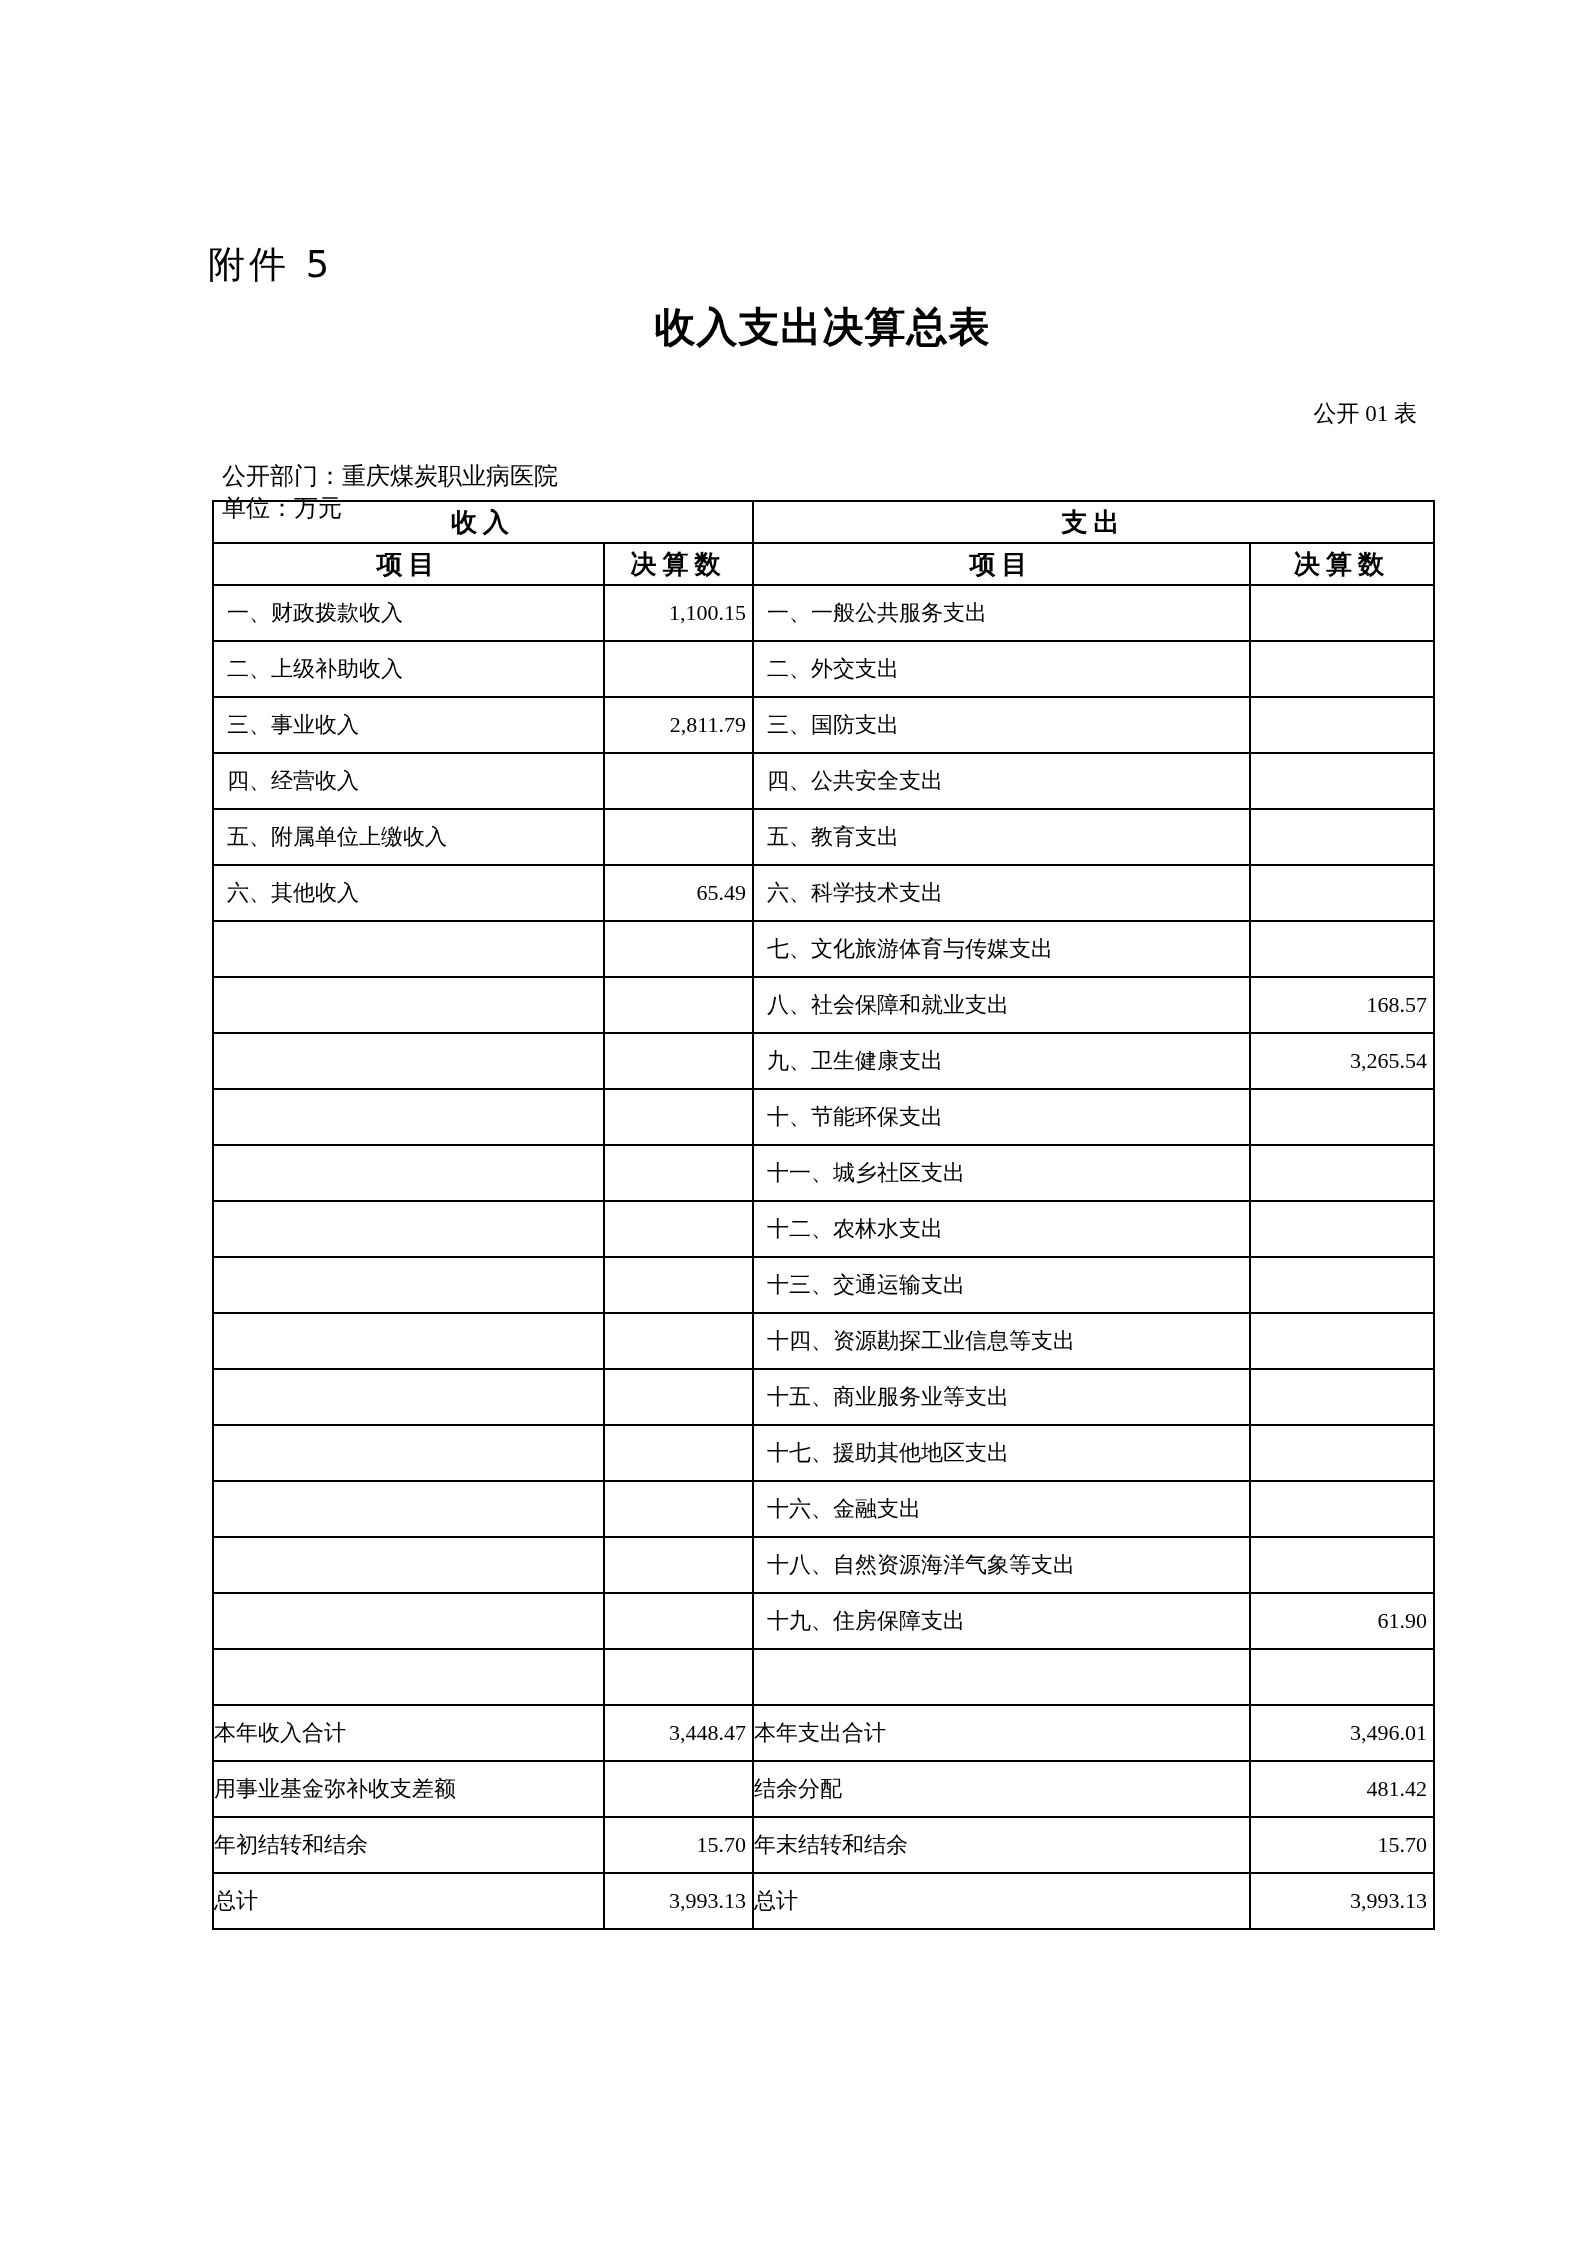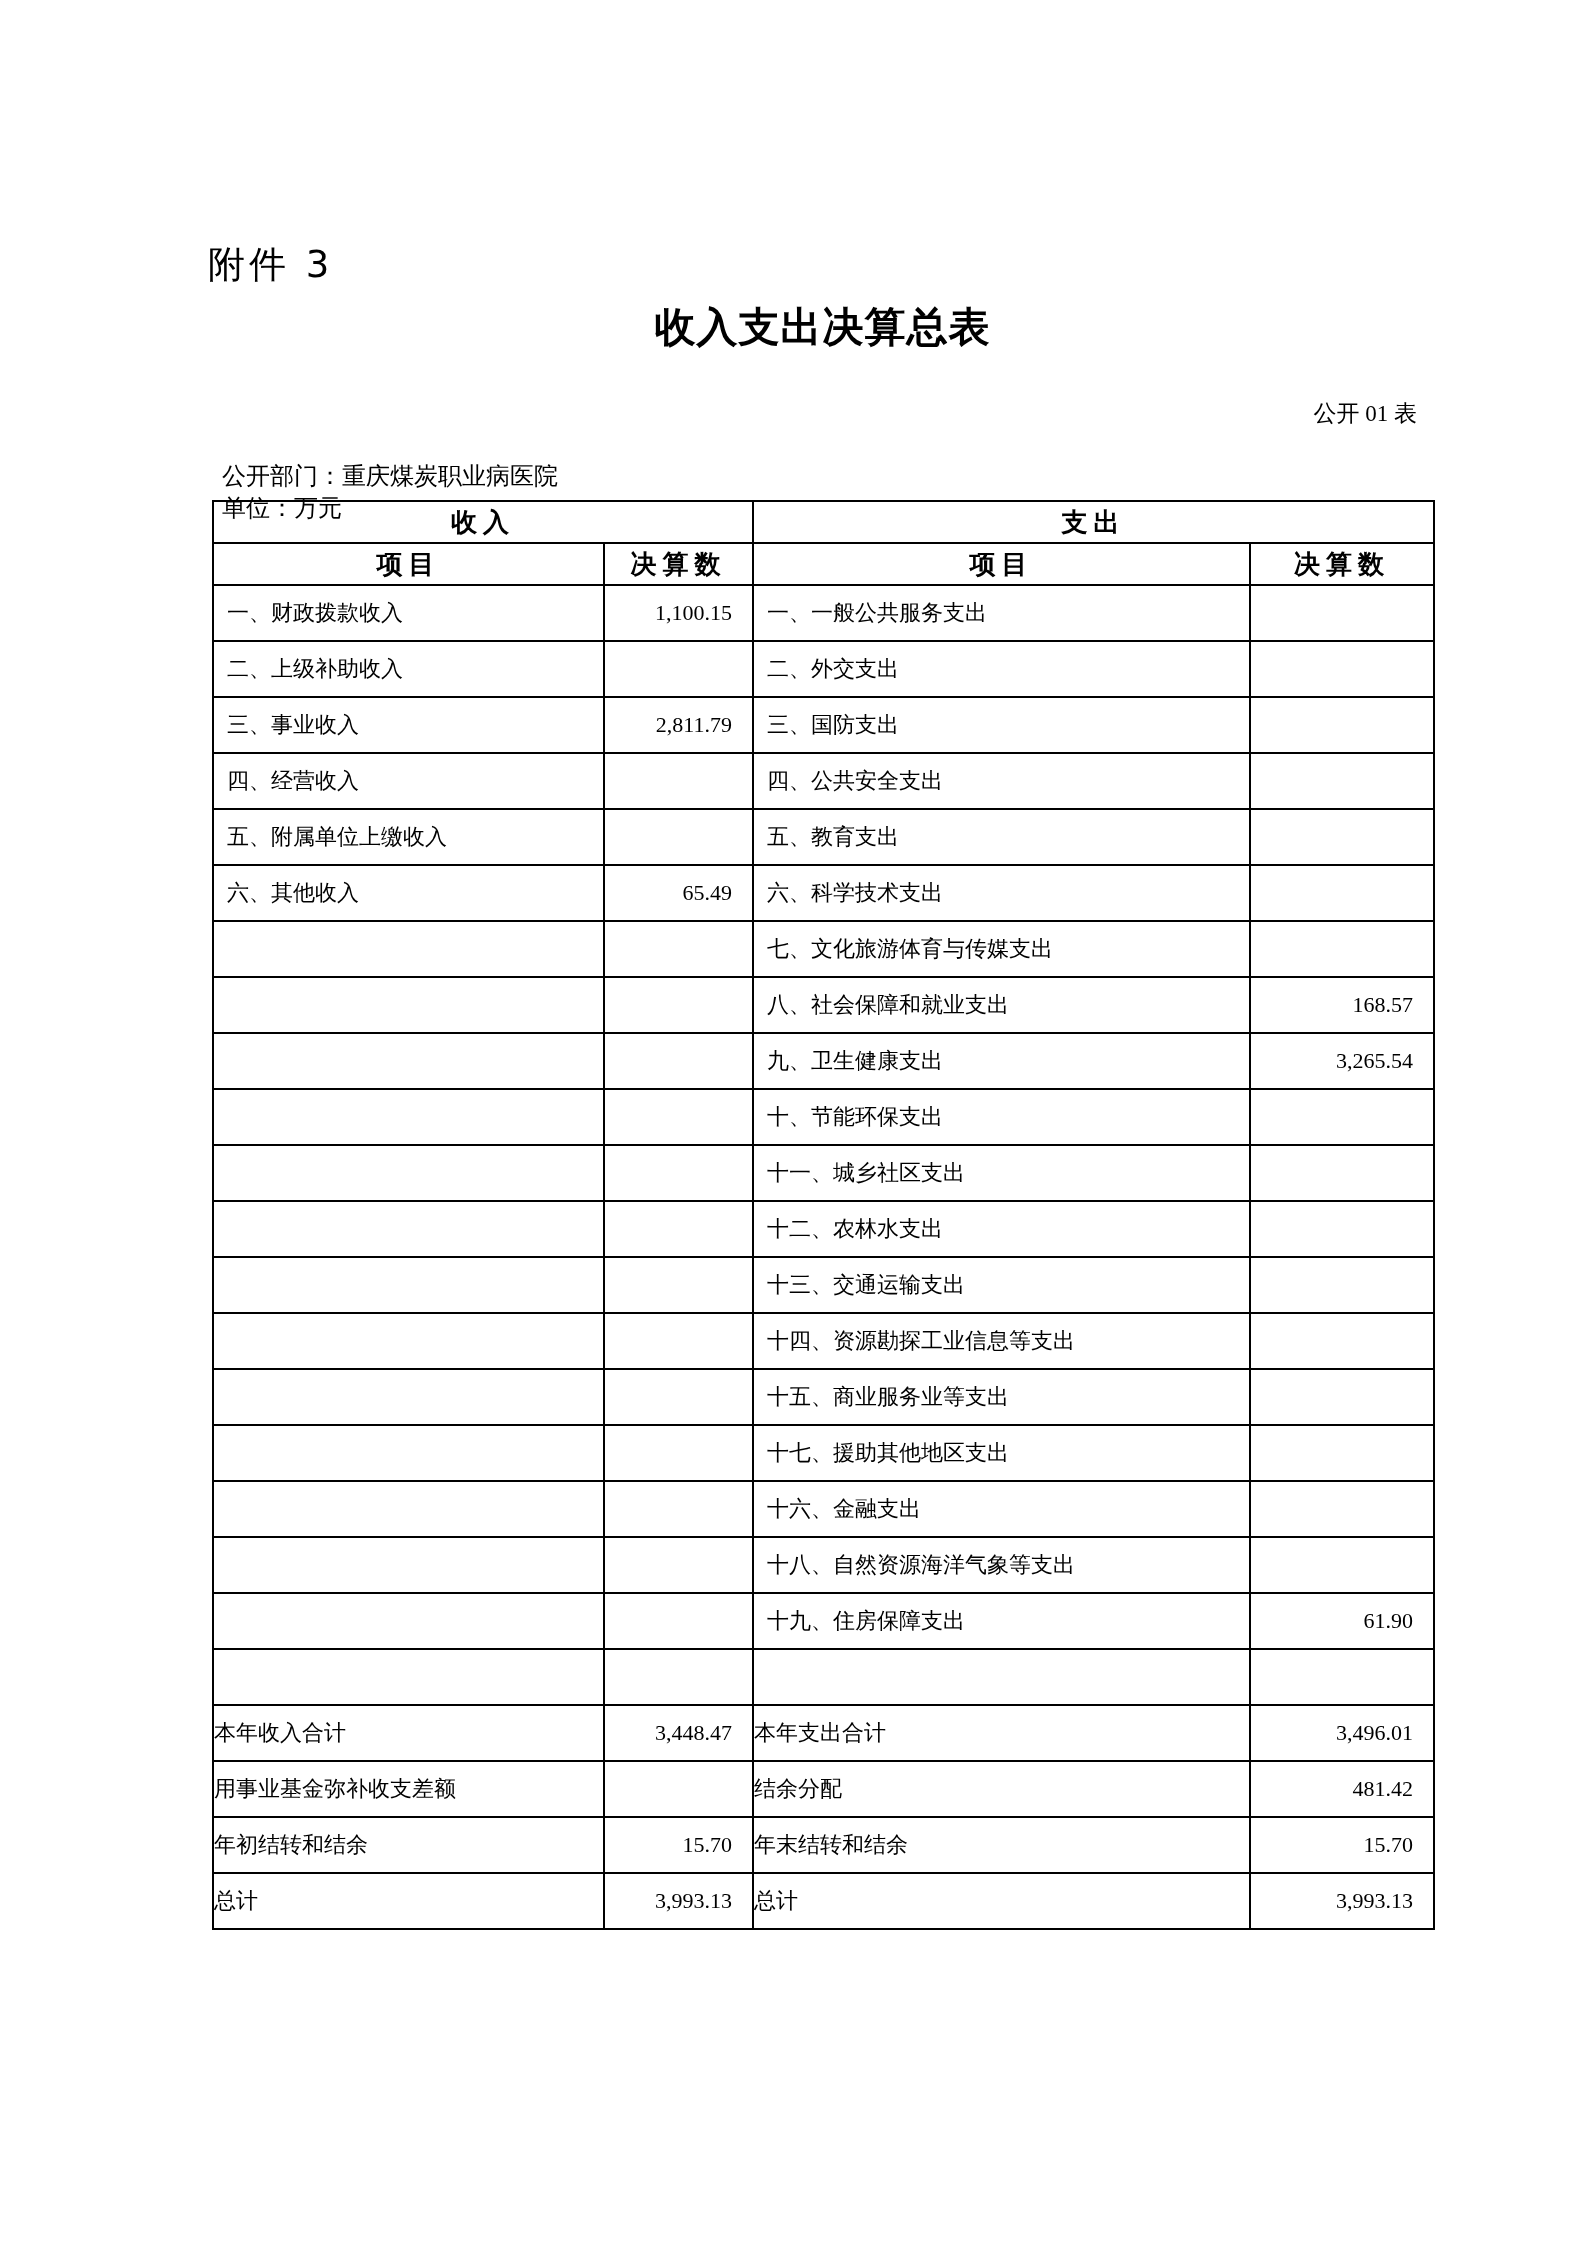--- a/index.html
+++ b/index.html
@@ -73,40 +73,40 @@
   .accounts td {
     height: 56px;
     font-size: 22px;
   }
   .accounts td.item {
     text-align: left;
     padding-left: 13px;
   }
   .accounts td.amt {
     text-align: right;
-    padding-right: 20px;
+    padding-right: 6px;
   }
   .accounts tbody.summary td.item {
     text-align: left;
     padding-left: 0;
   }
   .note {
     position: absolute;
     left: 224px;
     top: 2000px;
     font-family: "DejaVu Sans", "Liberation Sans", sans-serif;
     font-size: 27px;
   }
 </style>
 </head>
 <body>
 
 <div class="page">
 
-  <div class="attachment">附件 3</div>
+  <div class="attachment">附件 5</div>
 
   <div class="doc-title">收入支出决算总表</div>
 
   <div class="table-code">公开 01 表</div>
 
   <div class="meta-row">
     <span>公开部门：重庆煤炭职业病医院</span>
     <span>单位：万元</span>
   </div>
 

